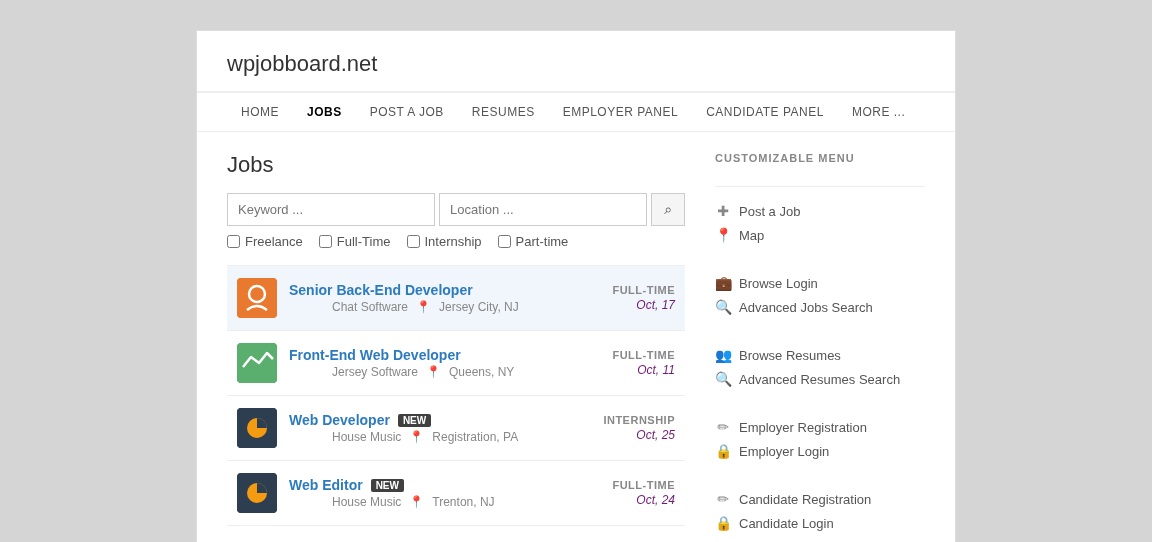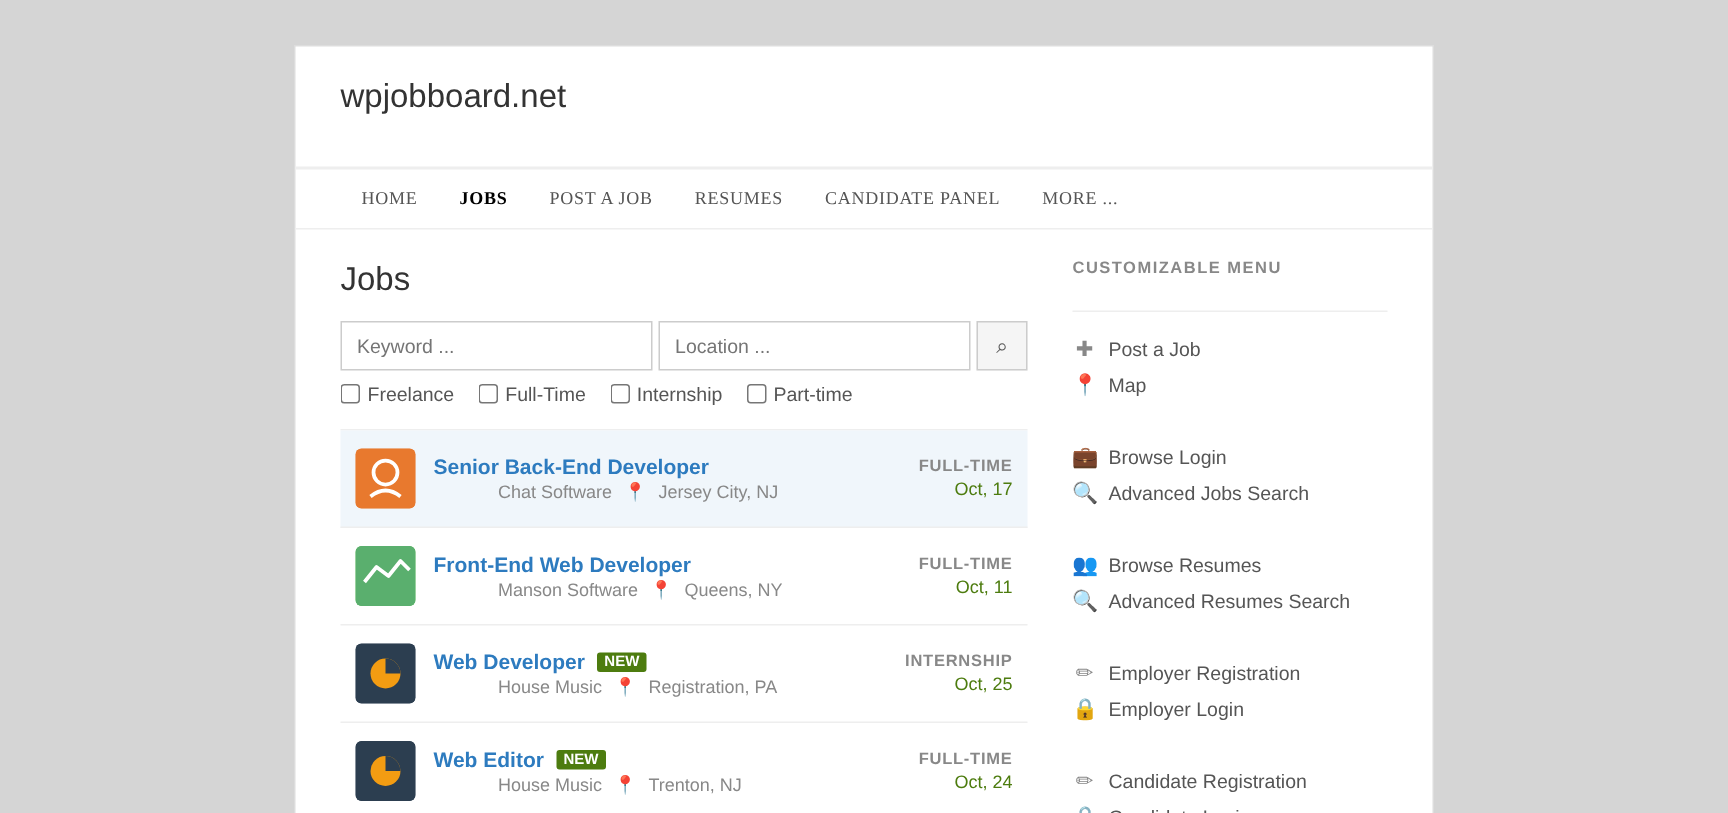--- a/index.html
+++ b/index.html
@@ -17,30 +17,29 @@
     }
     
     .site-header {
       padding: 20px 30px 10px;
       border-bottom: 1px solid #eee;
     }
     .site-title {
       font-size: 22px;
       color: #333;
       font-weight: normal;
-      margin-bottom: 24px;
+      margin-bottom: 4px;
     }
     
     .main-nav {
       display: flex;
       align-items: center;
       border-top: 1px solid #eee;
       border-bottom: 1px solid #eee;
       padding: 0 30px;
-      font-family: Liberation Serif, serif;
     }
     .nav-item {
       padding: 12px 14px;
       font-size: 12px;
       color: #555;
       cursor: pointer;
       text-decoration: none;
       text-transform: uppercase;
       letter-spacing: 0.5px;
     }
@@ -141,21 +140,21 @@
       align-items: center;
       gap: 8px;
     }
     .job-title {
       font-size: 14px;
       color: #2d7bbf;
       font-weight: bold;
       text-decoration: none;
     }
     .badge-new {
-      background: #4d7c0f;
+      background: #404040;
       color: #fff;
       font-size: 10px;
       padding: 1px 5px;
       border-radius: 2px;
       font-weight: bold;
       text-transform: uppercase;
     }
     .job-meta {
       display: flex;
       align-items: center;
@@ -173,22 +172,23 @@
     }
     .job-type {
       font-size: 11px;
       font-weight: bold;
       color: #888;
       text-transform: uppercase;
       letter-spacing: 0.5px;
     }
     .job-date {
       font-size: 12px;
-      color: #4d7c0f;
+      color: #701a75;
       margin-top: 2px;
+      font-style: italic;
     }
     
     .sidebar {
       width: 210px;
       flex-shrink: 0;
     }
     .sidebar-section {
       margin-bottom: 24px;
     }
     .sidebar-section-title {
@@ -238,20 +238,21 @@
 
   <div class="site-header">
     <div class="site-title">wpjobboard.net</div>
   </div>
 
   <nav class="main-nav">
     <a class="nav-item">HOME</a>
     <a class="nav-item active">JOBS</a>
     <a class="nav-item">POST A JOB</a>
     <a class="nav-item">RESUMES</a>
+    <a class="nav-item">EMPLOYER PANEL</a>
     <a class="nav-item">CANDIDATE PANEL</a>
     <a class="nav-item">MORE ...</a>
   </nav>
 
   <div class="content-area">
 
     <div class="main-col">
       <h1 class="page-title">Jobs</h1>
 
       <div class="search-bar">
@@ -310,21 +311,21 @@
             <svg viewBox="0 0 40 40" xmlns="http://www.w3.org/2000/svg">
               <rect width="40" height="40" fill="#5aaf6e" rx="4"></rect>
               <polyline points="6,24 14,14 22,20 30,10 36,16" fill="none" stroke="white" stroke-width="2.5" stroke-linejoin="round"></polyline>
             </svg>
           </div>
           <div class="job-info">
             <div class="job-title-row">
               <a class="job-title">Front-End Web Developer</a>
             </div>
             <div class="job-meta">
-              <span class="company">Manson Software</span>
+              <span class="company">Jersey Software</span>
               <span class="location-icon">📍</span>
               <span class="location">Queens, NY</span>
             </div>
           </div>
           <div class="job-right">
             <div class="job-type">FULL-TIME</div>
             <div class="job-date">Oct, 11</div>
           </div>
         </div>
 

